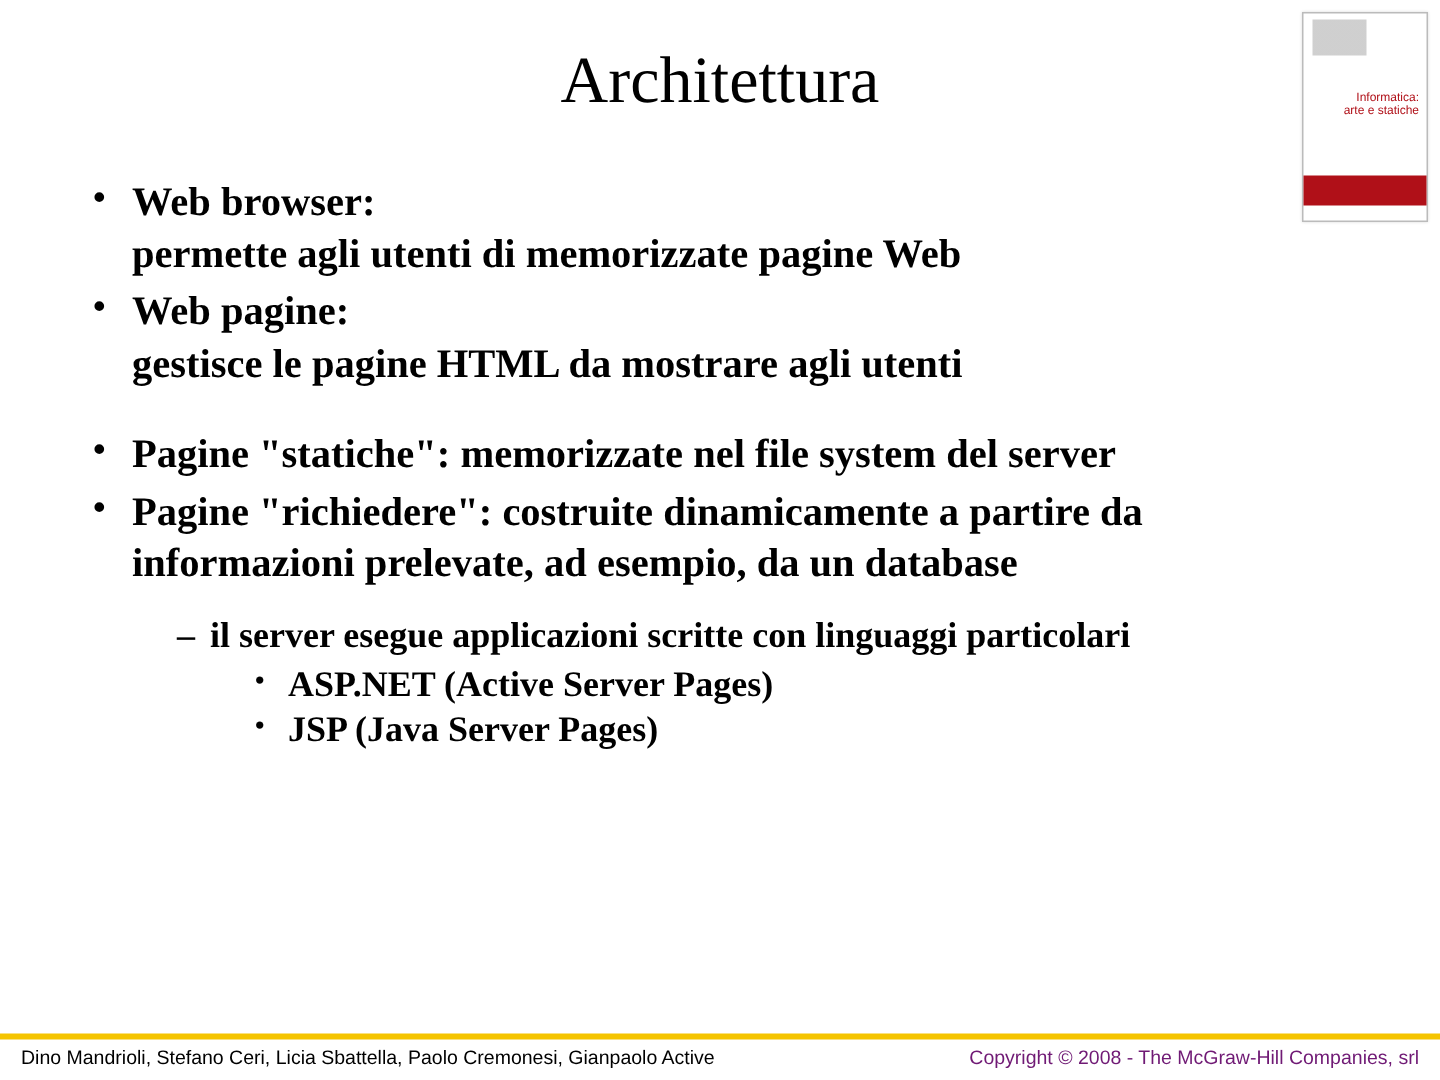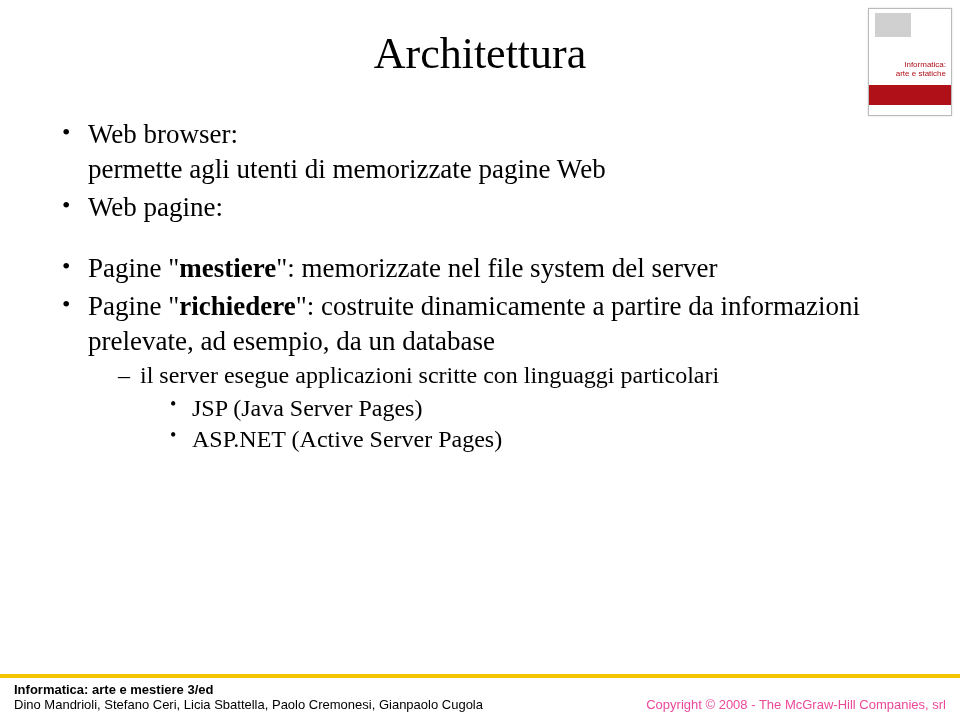--- a/index.html
+++ b/index.html
@@ -21,20 +21,21 @@
     font-size: 44px;
     font-weight: normal;
     text-align: center;
     margin-bottom: 38px;
     color: #000;
   }
   .content {
     font-size: 27px;
     line-height: 1.28;
     color: #000;
+    font-weight: bold;
   }
   .bullets {
     list-style: none;
     padding-left: 0;
   }
   .bullets > li {
     position: relative;
     padding-left: 28px;
     margin-bottom: 4px;
   }
@@ -43,21 +44,21 @@
     position: absolute;
     left: 2px;
     top: 0;
     font-size: 24px;
   }
   .gap { margin-top: 26px; }
   .sub-dash {
     list-style: none;
     padding-left: 30px;
     font-size: 24px;
-    margin-top: 2px;
+    margin-top: 16px;
   }
   .sub-dash > li {
     position: relative;
     padding-left: 22px;
   }
   .sub-dash > li::before {
     content: "–";
     position: absolute;
     left: 0;
     top: 0;
@@ -93,27 +94,27 @@
     display: flex;
     justify-content: space-between;
     align-items: flex-end;
     padding: 4px 14px 8px 14px;
     font-family: Arial, Helvetica, sans-serif;
     font-size: 13px;
     color: #000;
   }
   .footer-left { max-width: 560px; }
   .footer-left .line1 { font-weight: bold; }
-  .footer-right { color: #ec4899; font-size: 13px; white-space: nowrap; }
+  .footer-right { color: #701a75; font-size: 13px; white-space: nowrap; }
   .book-thumb {
     position: absolute;
     top: 8px;
     right: 8px;
     width: 84px;
-    height: 108px;
+    height: 140px;
     background: #fff;
     border: 1px solid #bbb;
     box-shadow: 0 0 2px rgba(0,0,0,0.15);
   }
   .book-thumb .topblock {
     position: absolute;
     left: 6px; top: 4px;
     width: 36px; height: 24px;
     background: linear-gradient(#777,#777);
     opacity: 0.35;
@@ -152,43 +153,43 @@
   <h1 class="title">Architettura</h1>
 
   <div class="content">
     <ul class="bullets">
       <li>
         <span>Web browser</span><span>:</span><br>
         <span>permette agli utenti di memorizzate pagine Web</span>
       </li>
       <li>
         <span>Web pagine</span><span>:</span><br>
+        <span>gestisce le pagine HTML da mostrare agli utenti</span>
       </li>
       <li class="gap">
-        <span><span>Pagine "</span><b>mestiere</b><span>": memorizzate nel file system del server</span></span>
+        <span><span>Pagine "</span><b>statiche</b><span>": memorizzate nel file system del server</span></span>
       </li>
       <li>
         <span><span>Pagine "</span><b>richiedere</b><span>": costruite dinamicamente a partire da informazioni prelevate, ad esempio, da un database</span></span>
         <ul class="sub-dash">
           <li>
             <span>il server esegue applicazioni scritte con linguaggi particolari</span>
             <ul class="sub-bullet">
+              <li><span>ASP.NET (Active Server Pages)</span></li>
               <li><span>JSP (Java Server Pages)</span></li>
-              <li><span>ASP.NET (Active Server Pages)</span></li>
             </ul>
           </li>
         </ul>
       </li>
     </ul>
   </div>
 
   <div class="footer-band">
     <div class="yellow-bar"></div>
     <div class="footer-row">
       <div class="footer-left">
-        <div class="line1">Informatica: arte e mestiere 3/ed</div>
-        <div class="line2">Dino Mandrioli, Stefano Ceri, Licia Sbattella, Paolo Cremonesi, Gianpaolo Cugola</div>
+        <div class="line2">Dino Mandrioli, Stefano Ceri, Licia Sbattella, Paolo Cremonesi, Gianpaolo Active</div>
       </div>
       <div class="footer-right">Copyright © 2008 - The McGraw-Hill Companies, srl</div>
     </div>
   </div>
 
 </div>
 
 </body></html>

